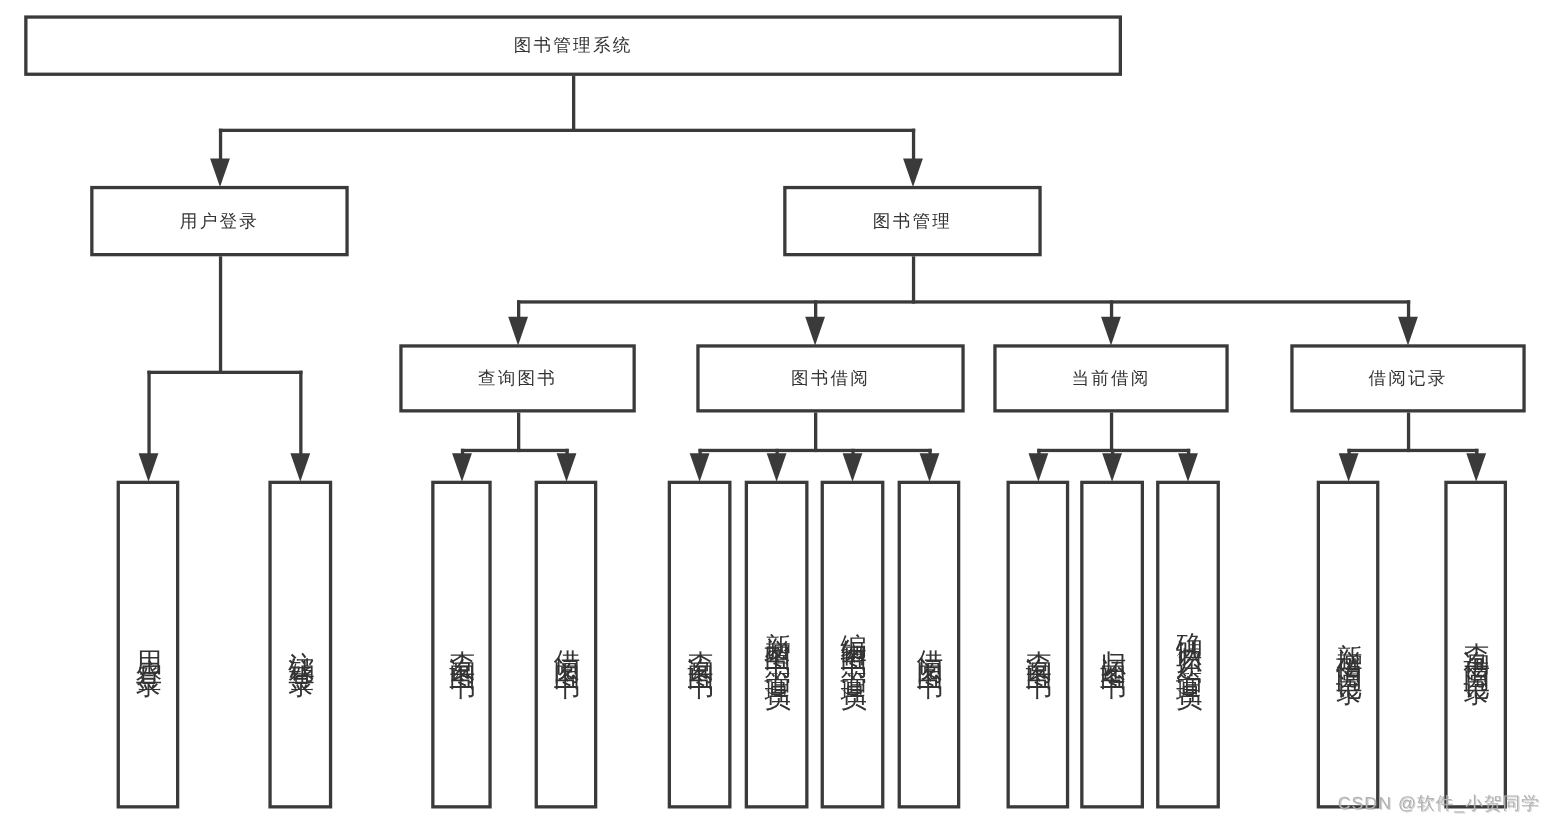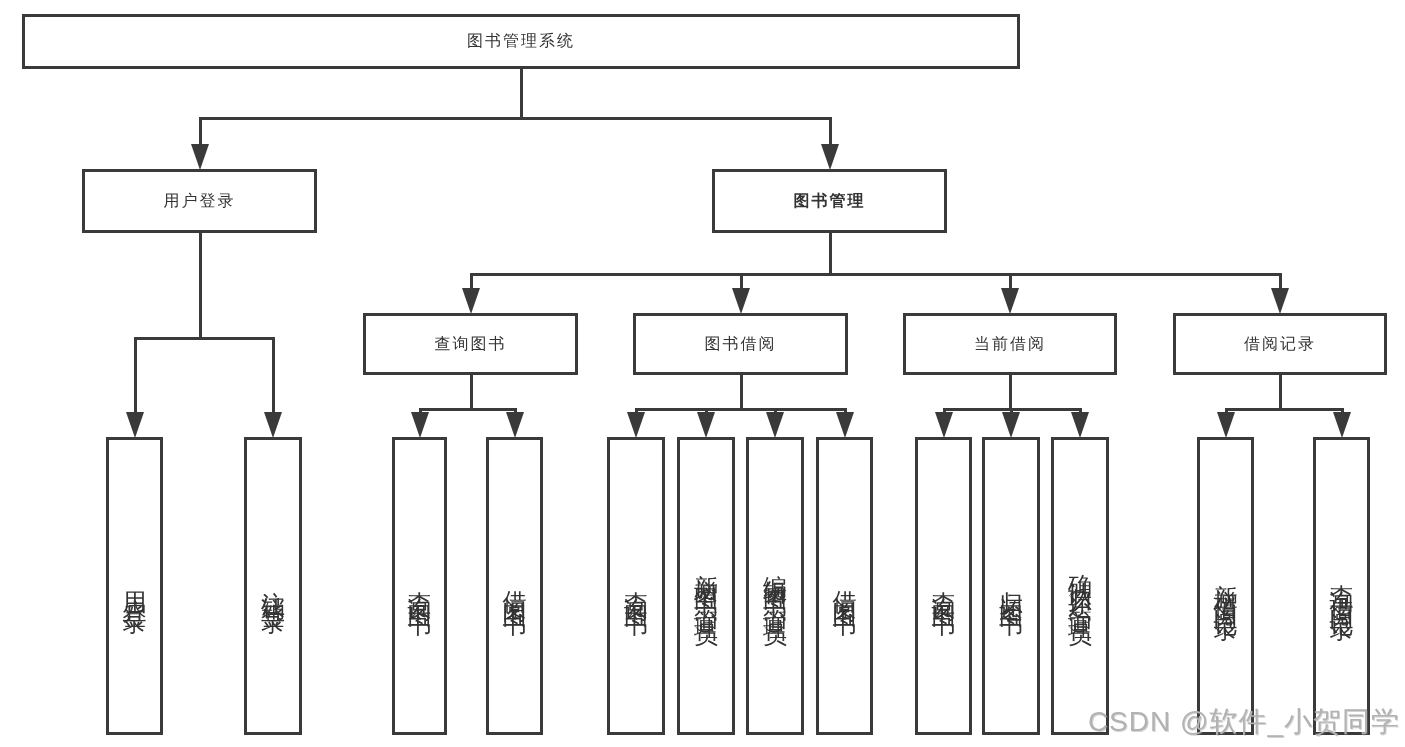--- a/index.html
+++ b/index.html
@@ -41,46 +41,46 @@
     width: 0;
     height: 0;
     border-left: 9px solid transparent;
     border-right: 9px solid transparent;
     border-top: 26px solid var(--line, #3a3a3a);
   }
   .watermark {
     position: absolute;
     right: 5px;
     bottom: 6px;
-    font-size: 28px;
+    font-size: 16px;
     letter-spacing: 1px;
     color: var(--wm, #b2b2b2);
     text-shadow: 1px 1px 0 rgba(130,130,130,0.35);
     white-space: nowrap;
     z-index: 5;
   }
 </style>
 </head>
 <body>
 
 <div id="stage">
   <span class="watermark">CSDN @软件_小贺同学</span>
 <div class="node h" style="left: 22px; top: 14px; width: 998px; height: 55px;">
       <span class="lbl">图书管理系统</span>
     </div>
     <div class="node h" style="left: 82px; top: 169px; width: 235px; height: 64px;">
       <span class="lbl">用户登录</span>
     </div>
-    <div class="node h" style="left: 712px; top: 169px; width: 235px; height: 64px; font-weight: bold;">
+    <div class="node h" style="left: 712px; top: 169px; width: 235px; height: 64px;">
       <span class="lbl">图书管理</span>
     </div>
     <div class="node h" style="left: 363px; top: 313px; width: 215px; height: 62px;">
       <span class="lbl">查询图书</span>
     </div>
-    <div class="node h" style="left: 633px; top: 313px; width: 215px; height: 62px;">
+    <div class="node h" style="left: 633px; top: 313px; width: 244px; height: 62px;">
       <span class="lbl">图书借阅</span>
     </div>
     <div class="node h" style="left: 1173px; top: 313px; width: 214px; height: 62px;">
       <span class="lbl">借阅记录</span>
     </div>
     <div class="node h" style="left: 903px; top: 313px; width: 214px; height: 62px;">
       <span class="lbl">当前借阅</span>
     </div>
     <div class="node v" style="left: 106px; top: 437px; width: 57px; height: 298px;">
       <span class="lbl">用户登录</span>

